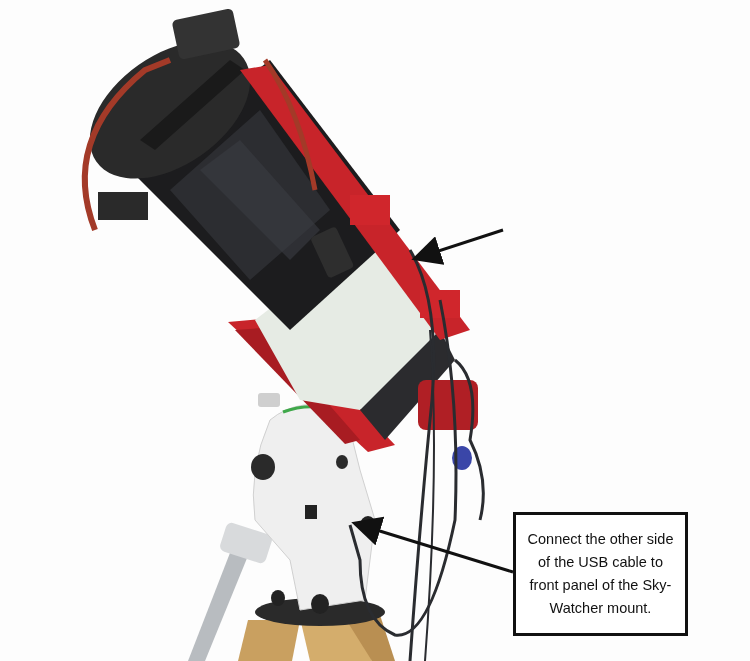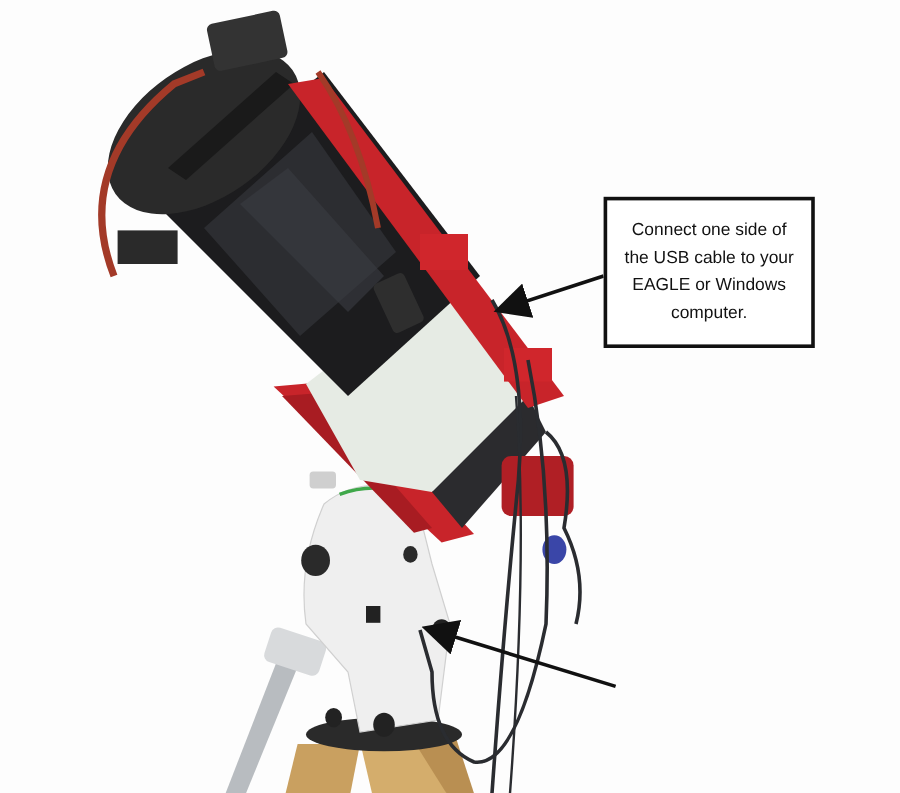--- a/index.html
+++ b/index.html
@@ -85,16 +85,16 @@
   <svg id="arrows" viewBox="0 0 750 661" xmlns="http://www.w3.org/2000/svg">
     <defs>
       <marker id="ah" markerWidth="10" markerHeight="10" refX="8" refY="5" orient="auto">
         <path d="M0,0 L10,5 L0,10 Z" fill="#111"></path>
       </marker>
     </defs>
     <line x1="503" y1="230" x2="417" y2="258" stroke="#111" stroke-width="3" marker-end="url(#ah)"></line>
     <line x1="513" y1="572" x2="357" y2="524" stroke="#111" stroke-width="3" marker-end="url(#ah)"></line>
   </svg>
 
-  <div class="callout" id="callout-1">
-    <span>Connect one side of the USB cable to your EAGLE or Windows computer.</span>
+  <div class="callout" id="callout-2">
+    <span>Connect the other side of the USB cable to front panel of the Sky-Watcher mount.</span>
   </div>
 </div>
 
 </body></html>

